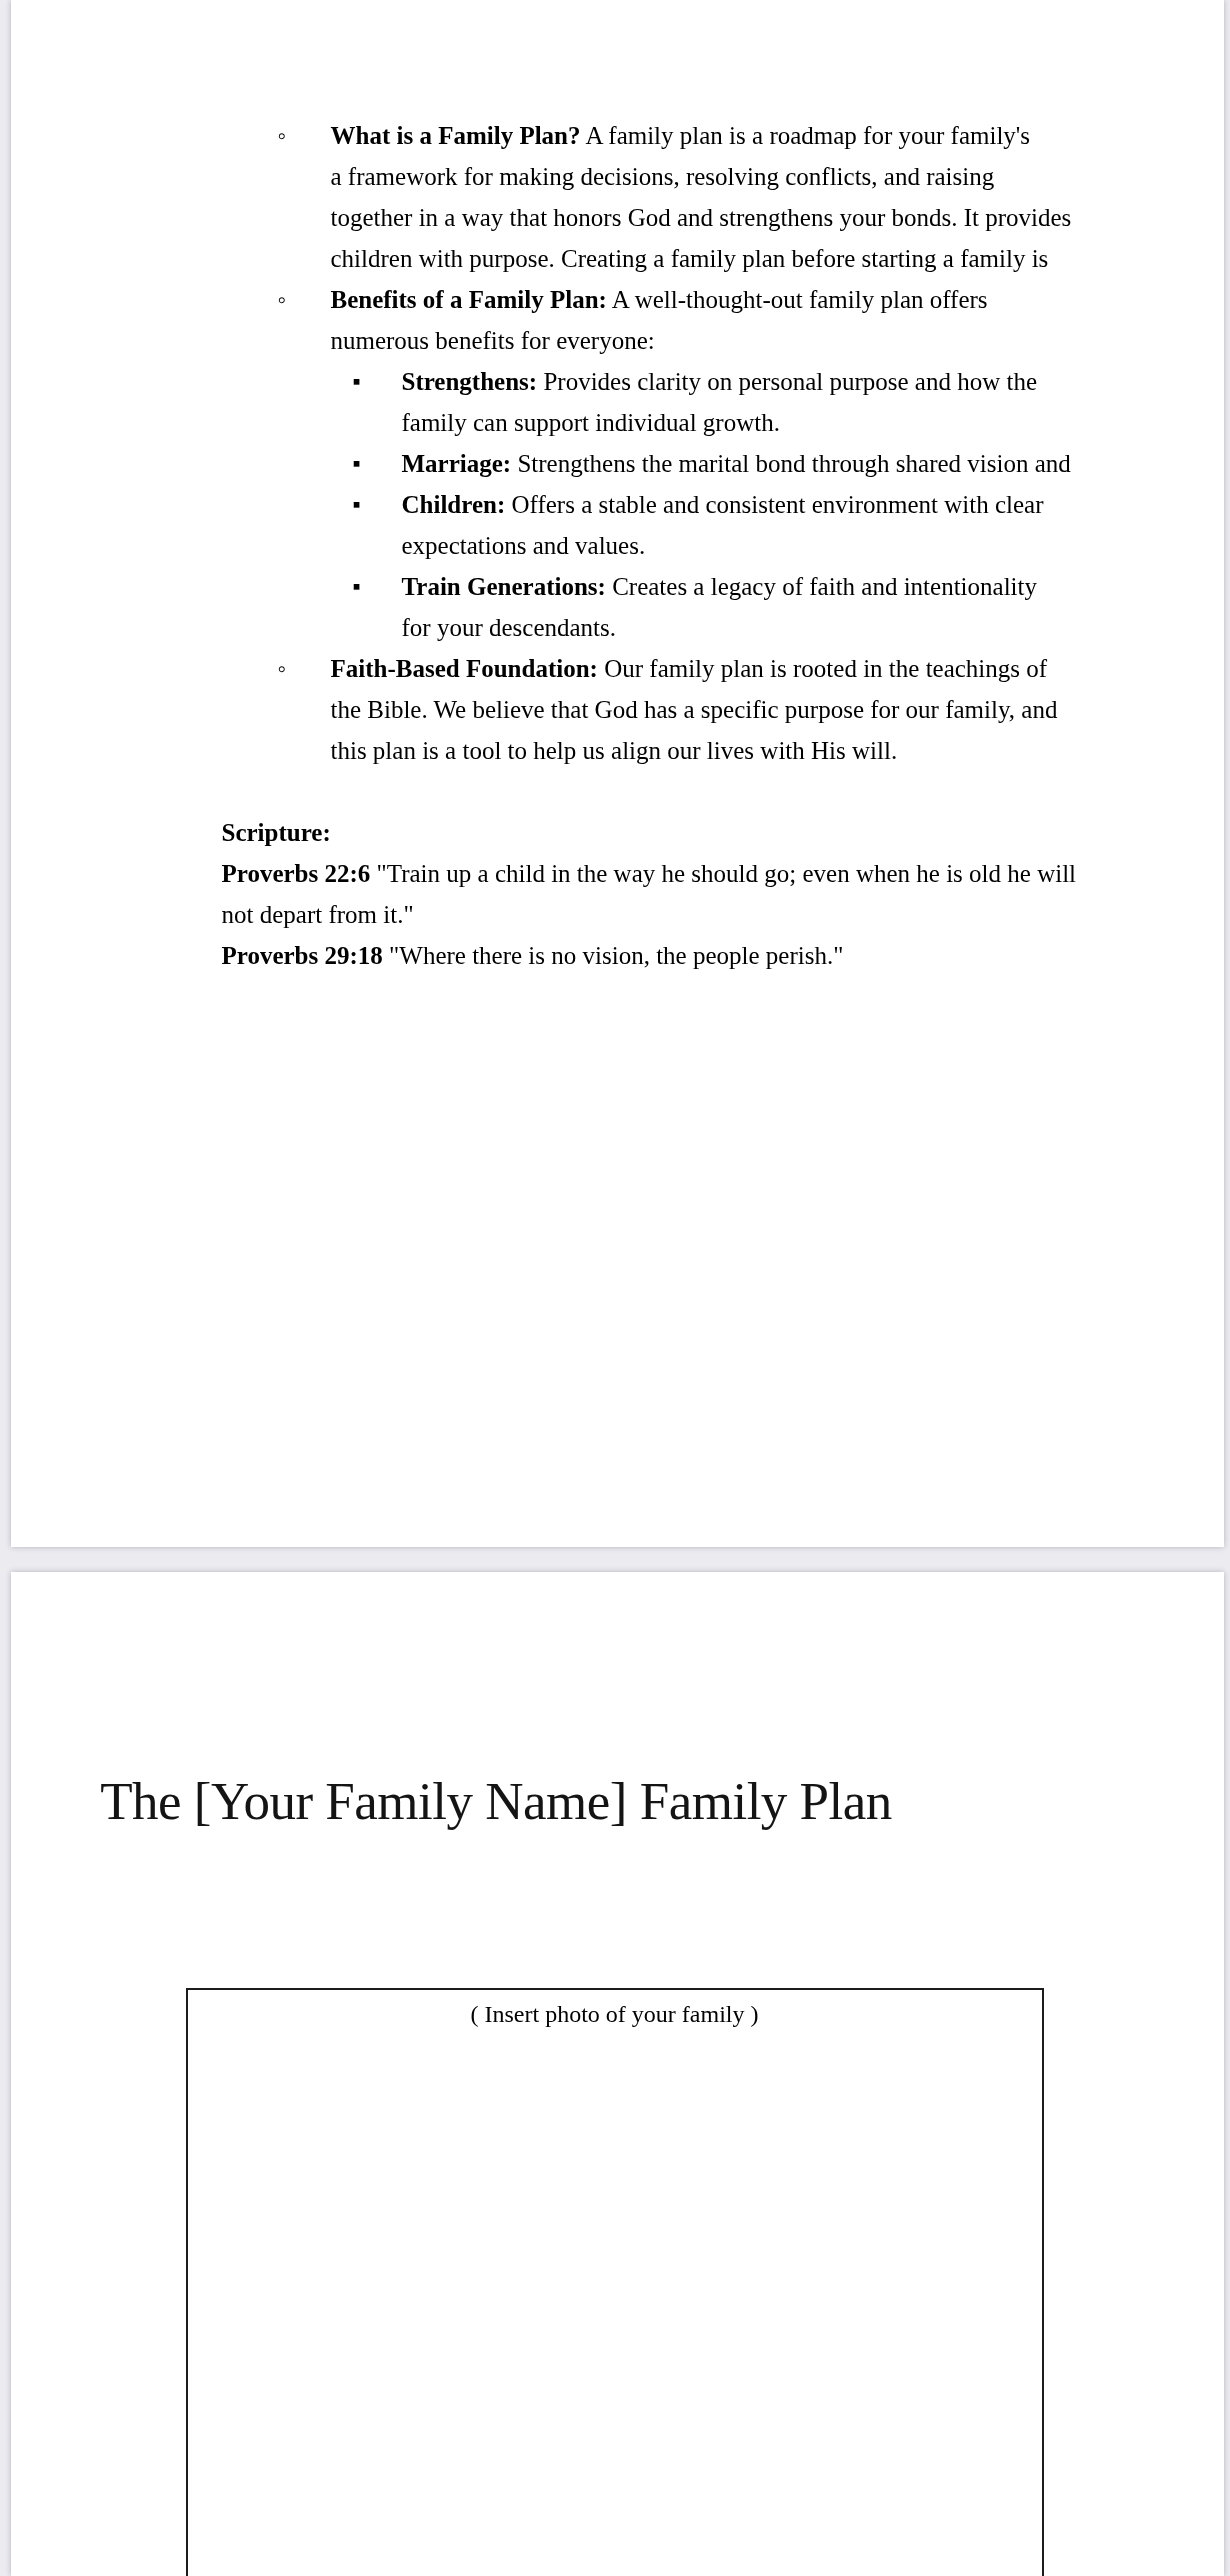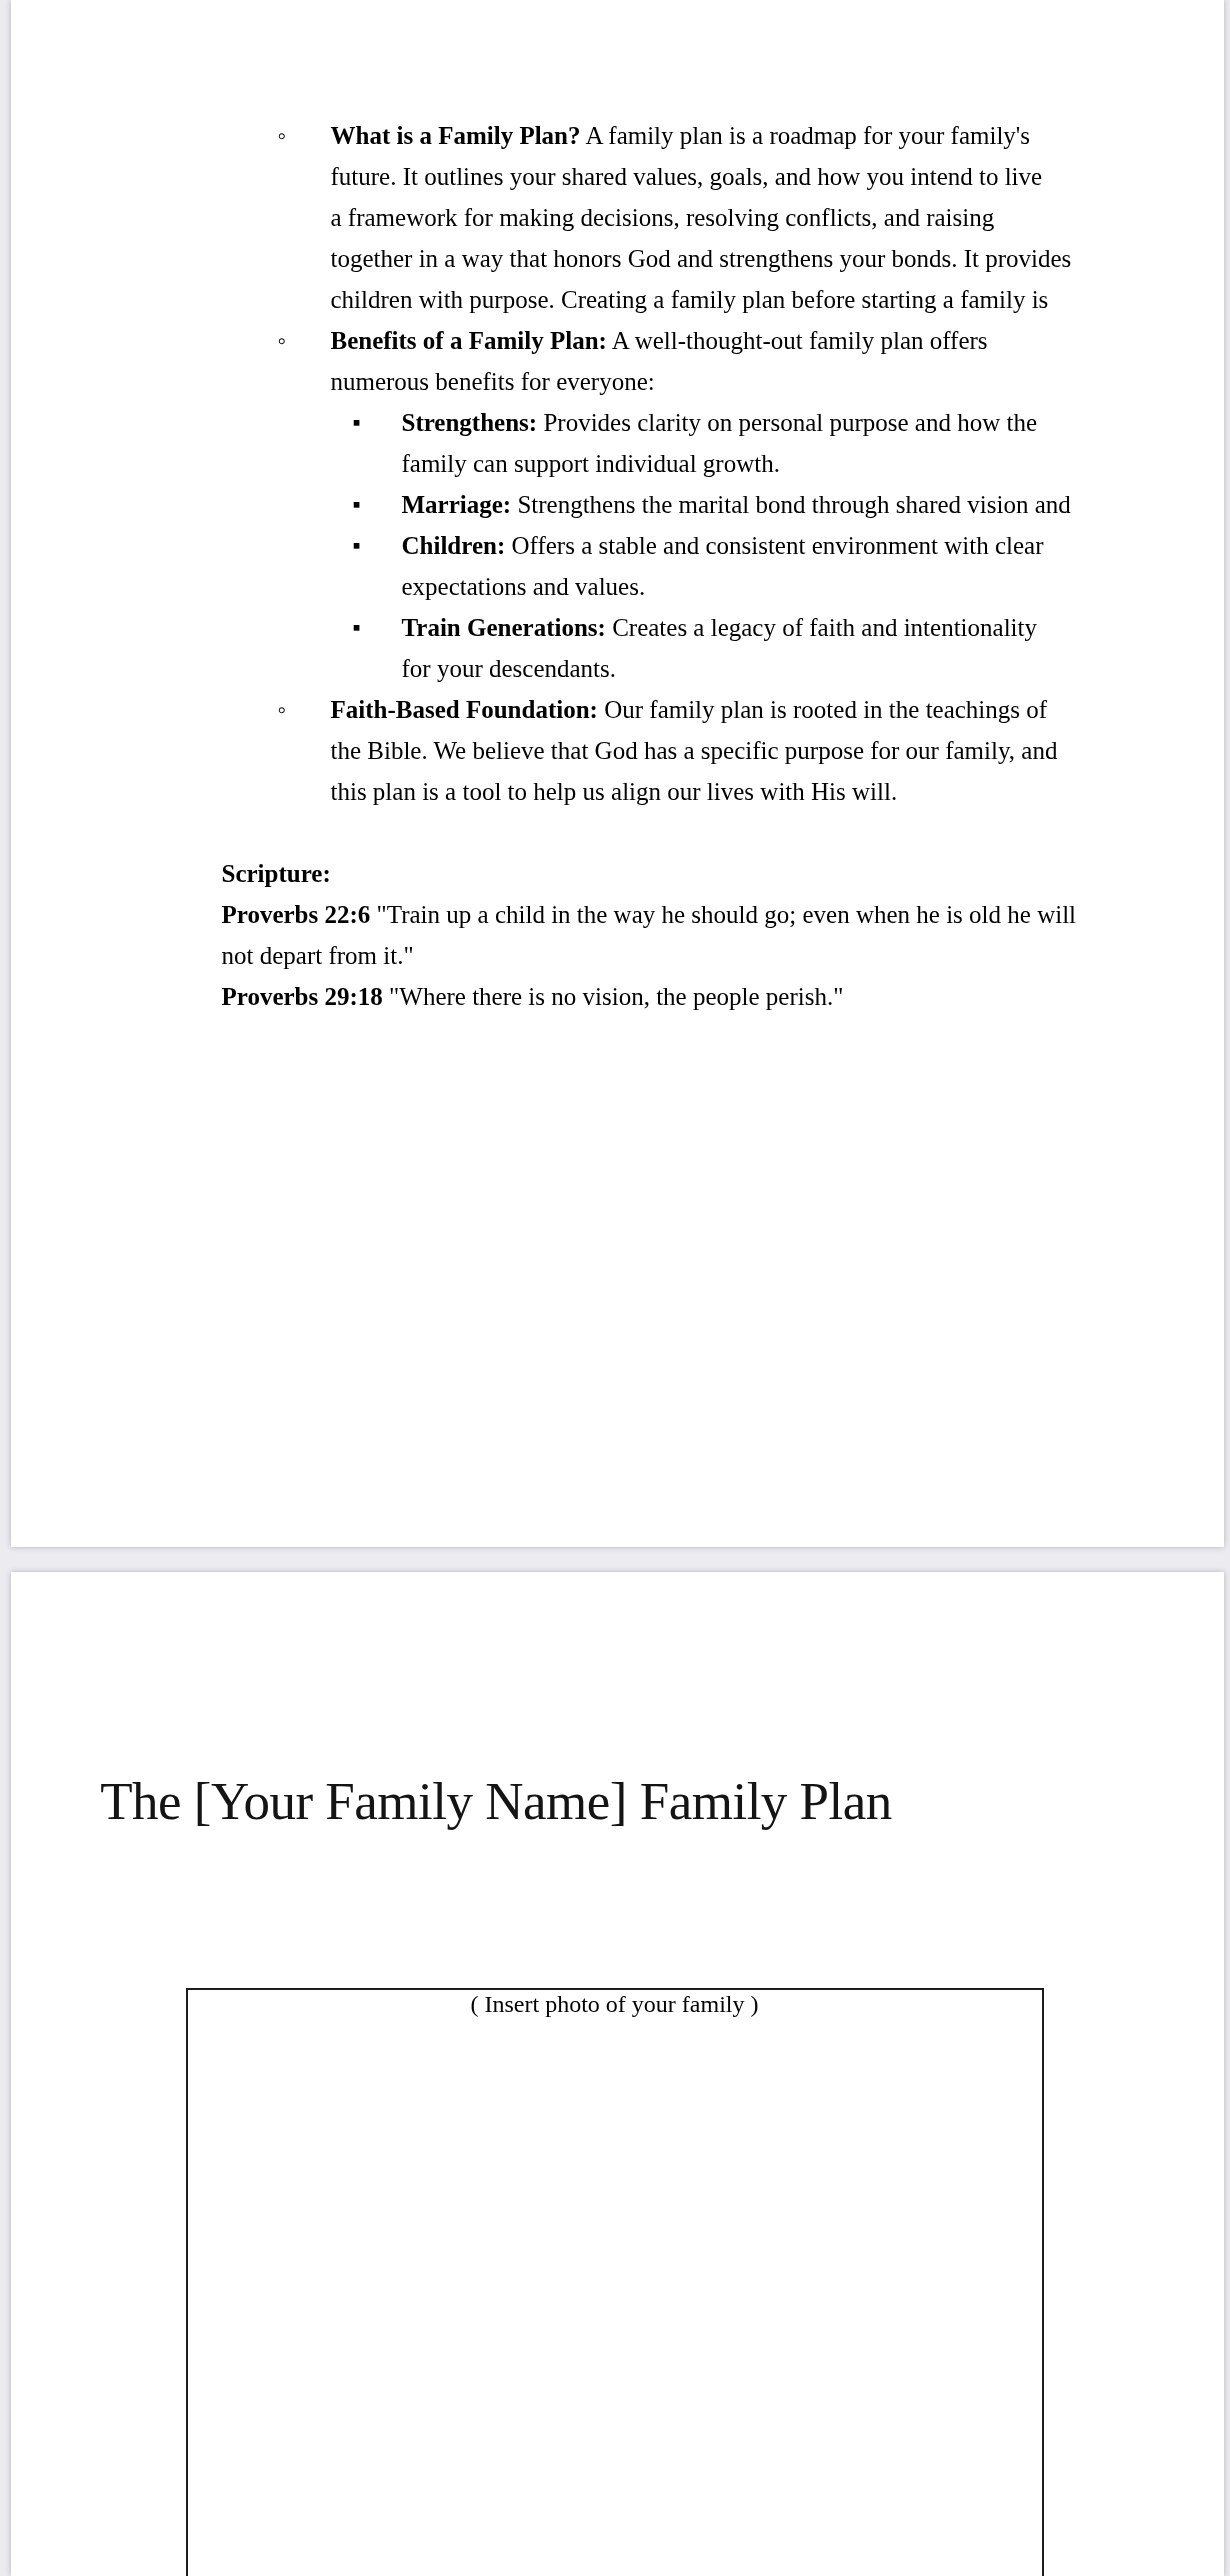--- a/index.html
+++ b/index.html
@@ -67,36 +67,35 @@
   }
   .photo-box{
     position:absolute;
     left:175px;top:416px;
     width:858px;height:668px;
     box-sizing:border-box;
     border:2.9px solid #1c1c1c;
     background:#fff;
   }
   .photo-caption{
-    padding-top:1px;
+    padding-top:11px;
     text-align:center;
     font-size:24px;
     line-height:27px;
     color:#000;
   }
 </style>
 </head>
 <body>
 
 <div class="canvas">
 
   <div class="page page-1">
     <div class="doc-flow" id="p1-flow">
         <div class="line l2"><span class="bullet circle">◦</span><b>What is a Family Plan?</b> A family plan is a roadmap for your family's</div>
-        <div class="line l2">future. It outlines your shared values, goals, and how you intend to live</div>
         <div class="line l2">a framework for making decisions, resolving conflicts, and raising</div>
         <div class="line l2">together in a way that honors God and strengthens your bonds. It provides</div>
         <div class="line l2">children with purpose. Creating a family plan before starting a family is</div>
         <div class="line l2"><span class="bullet circle">◦</span><b>Benefits of a Family Plan:</b> A well-thought-out family plan offers</div>
         <div class="line l2">numerous benefits for everyone:</div>
         <div class="line l3"><span class="bullet square">▪</span><b>Strengthens:</b> Provides clarity on personal purpose and how the</div>
         <div class="line l3">family can support individual growth.</div>
         <div class="line l3"><span class="bullet square">▪</span><b>Marriage:</b> Strengthens the marital bond through shared vision and</div>
         <div class="line l3"><span class="bullet square">▪</span><b>Children:</b> Offers a stable and consistent environment with clear</div>
         <div class="line l3">expectations and values.</div>

